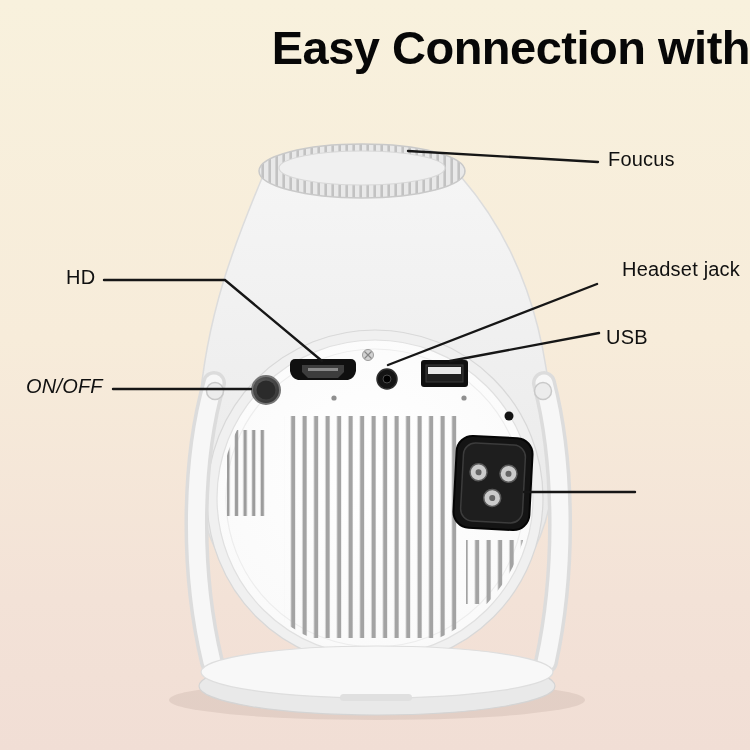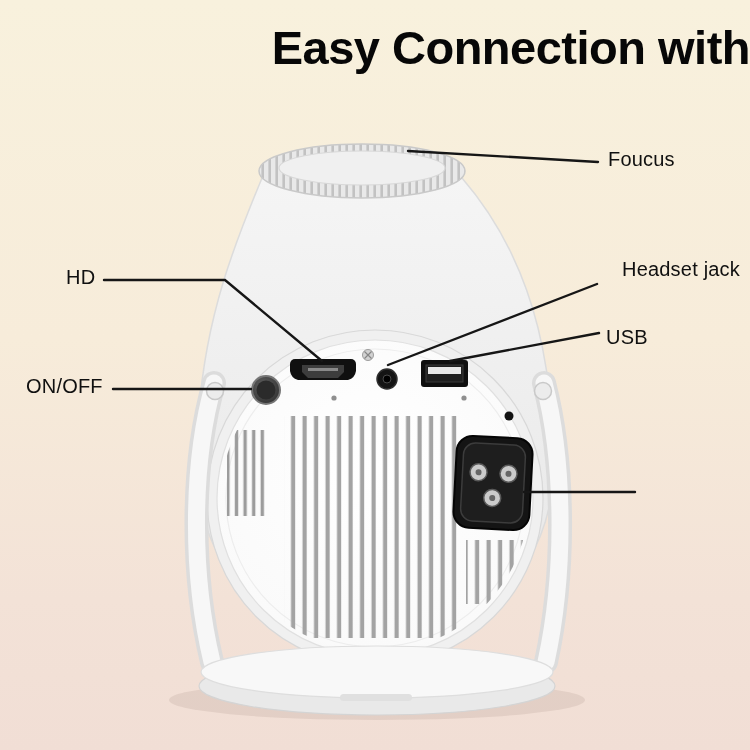--- a/index.html
+++ b/index.html
@@ -24,21 +24,21 @@
     position:absolute;
     font-size:20px;
     color:#101010;
     letter-spacing:.2px;
     white-space:nowrap;
   }
   .lbl-focus  {left:608px; top:148px;}
   .lbl-hd     {left:66px;  top:266px;}
   .lbl-headset{left:603px; top:258px;margin-left:19px;}
   .lbl-usb    {left:606px; top:326px;}
-  .lbl-onoff  {left:26px;  top:375px;}
+  .lbl-onoff  {left:26px;  top:375px;font-style:italic;}
   .lbl-power  {left:642px; top:478px;}
   svg{position:absolute;left:0;top:0;}
 </style>
 </head>
 <body>
 
 <div class="stage">
 
   <h1 class="title">Easy Connection with</h1>
 

